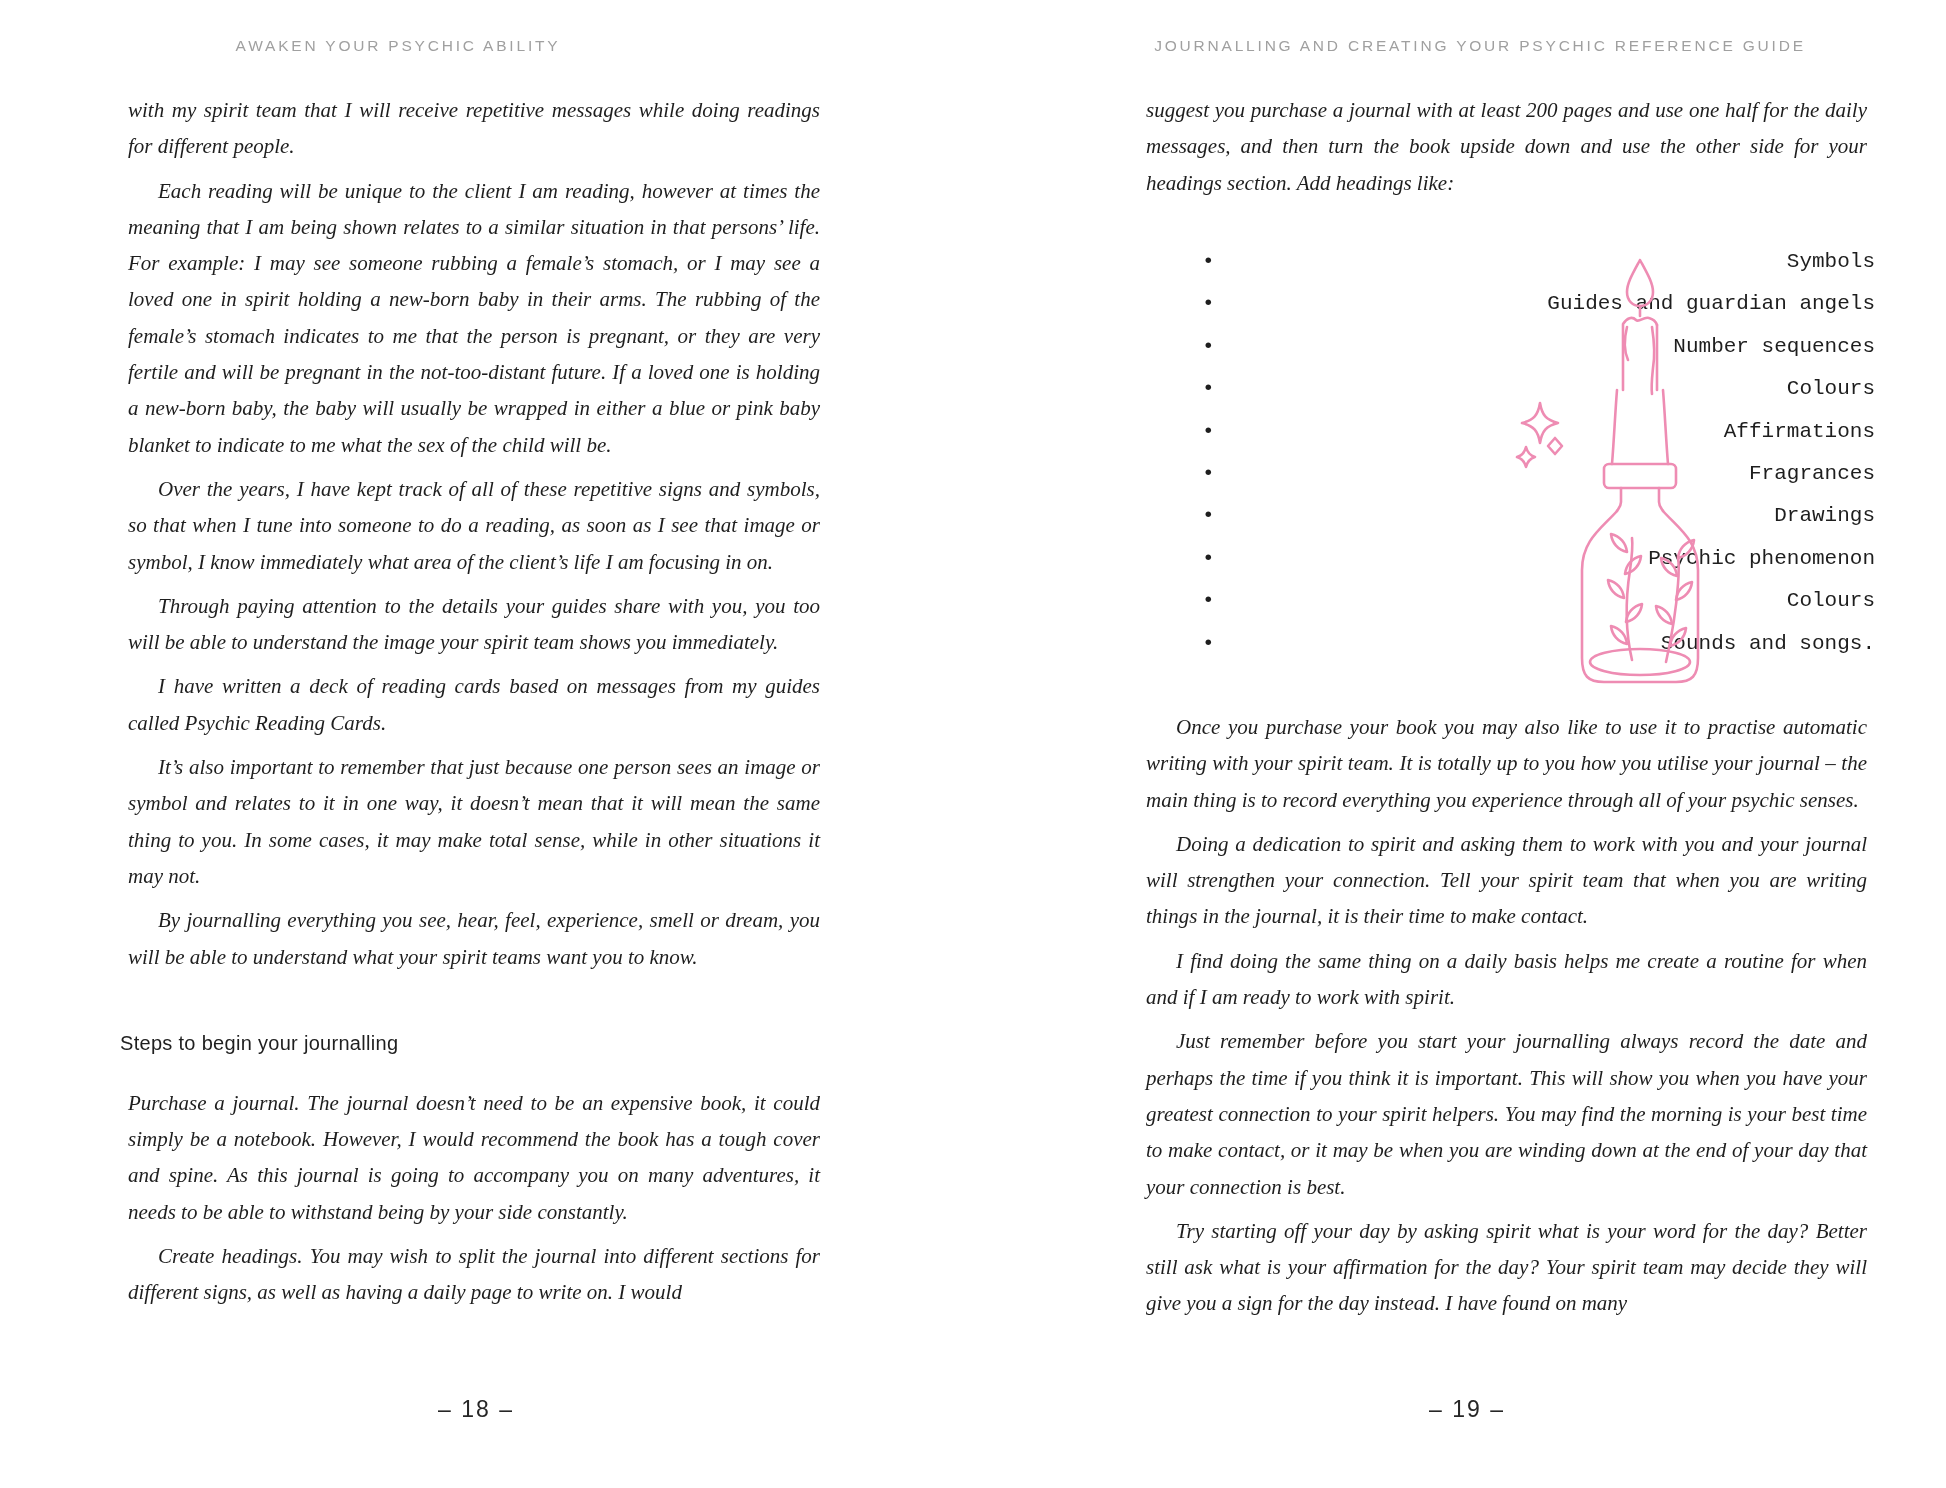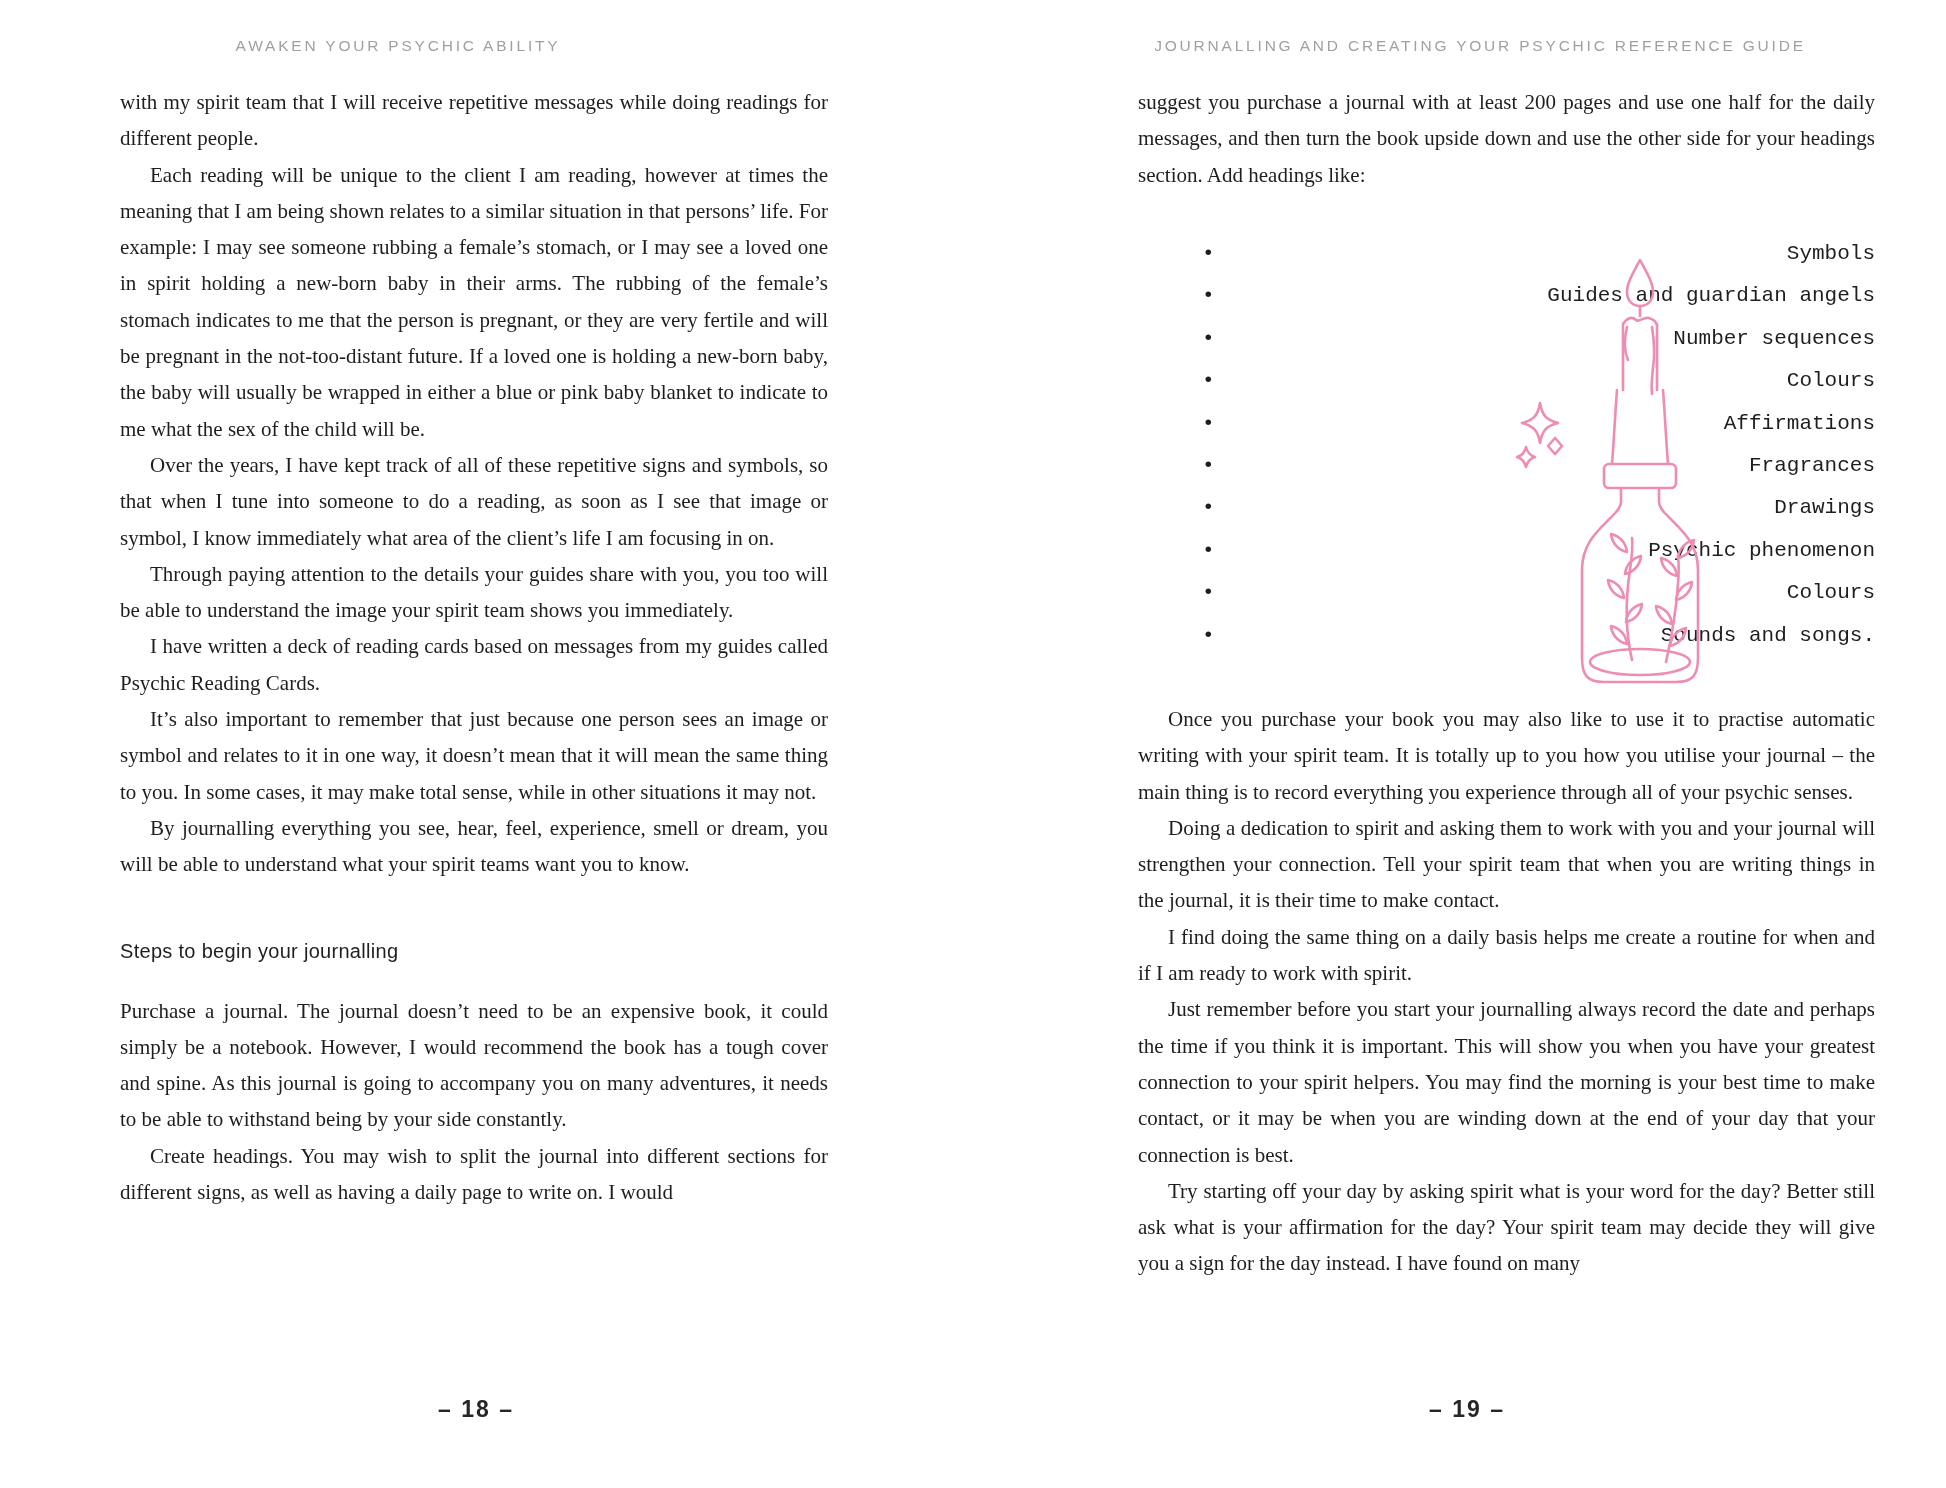--- a/index.html
+++ b/index.html
@@ -26,21 +26,21 @@
   
   .col {
     position: absolute; top: 84px;
     font-family: "Liberation Serif", serif;
     font-size: 21px; line-height: 36.3px;
     color: var(--body-text, #1e1e1e);
     text-align: justify;
   }
   .col-left  { left: 120px;  width: 708px; }
   .col-right { left: 1138px; width: 737px; }
-  .col p { margin: 0; }
+  .col p { margin: 8px; font-style: italic; }
   p.indent { text-indent: 30px; }
 
   .section-heading {
     font-family: "Liberation Sans", sans-serif;
     font-weight: 400;
     font-size: 20px; line-height: 40px;
     letter-spacing: 0.3px;
     color: #1f1f1f;
     margin: 48px 0 22px 0;
     text-align: left;
@@ -64,21 +64,20 @@
   }
   .after-list { margin-top: 44px !important; }
 
   
   .pn {
     position: absolute; top: 1396px; width: 600px;
     text-align: center;
     font-family: "Liberation Sans", sans-serif;
     font-size: 23px; letter-spacing: 2px;
     color: var(--page-number, #262626);
-    font-weight: bold;
   }
   .pn-left  { left: 176px; }
   .pn-right { left: 1167px; }
 
   
   .illustration {
     position: absolute; left: 1480px; top: 240px;
     width: 340px; height: 460px;
     color: var(--accent-pink, #ee8cb3);
   }

